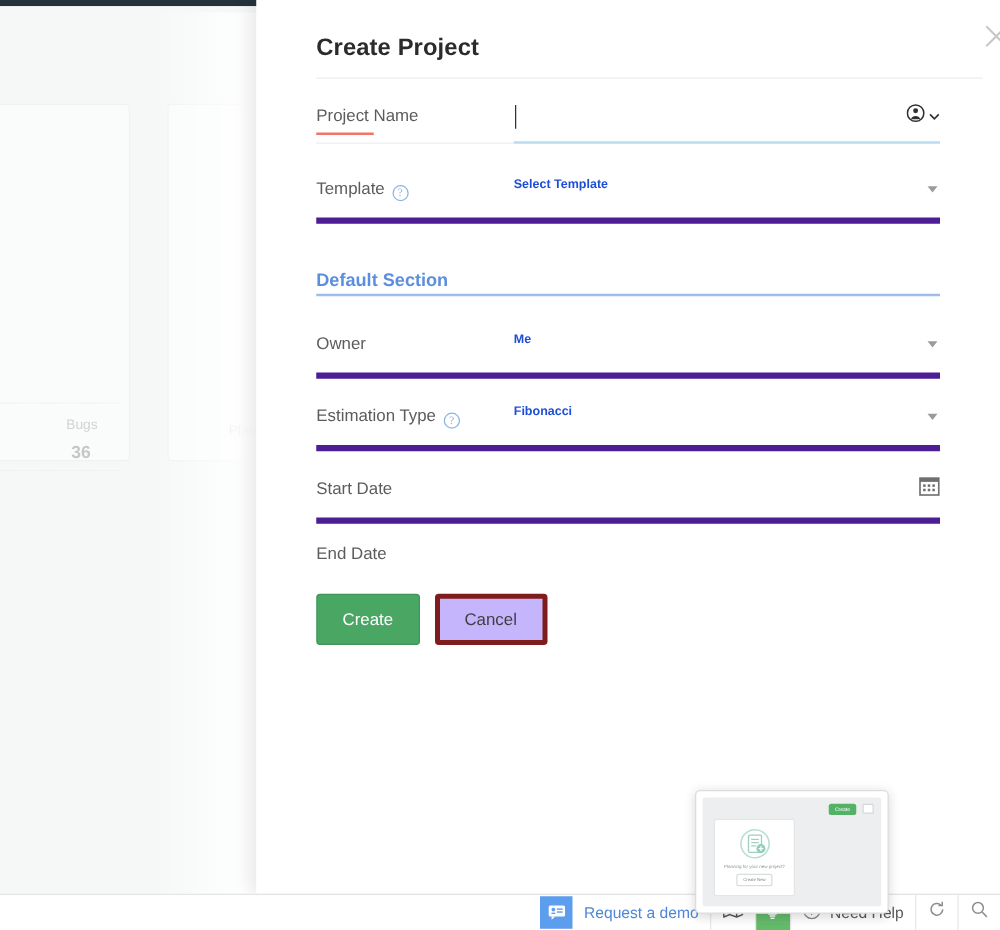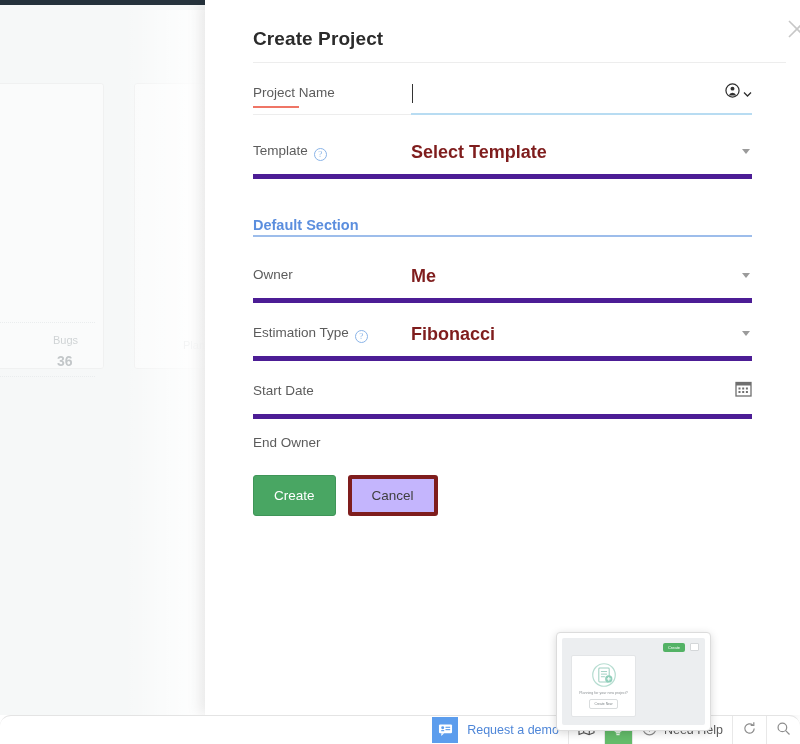--- a/index.html
+++ b/index.html
@@ -96,21 +96,21 @@
     display: inline-block; vertical-align: -2px; margin-left: 6px;
     width: 13px; height: 13px; border-radius: 50%;
     border: 1px solid #8ab4e8; color: #8ab4e8;
     font-size: 9px; line-height: 11px; text-align: center;
     font-family: "Liberation Serif", serif;
     cursor: pointer;
   }
 
   .fvalue {
     position: absolute; left: 158px; top: 21px;
-    font-size: 18px; font-weight: bold; color: #7f1d1d; white-space: nowrap;
+    font-size: 10px; font-weight: bold; color: #1d4ed8; white-space: nowrap;
   }
   .caret {
     position: absolute; right: 2px; top: 28px;
     width: 0; height: 0;
     border-left: 4.5px solid transparent;
     border-right: 4.5px solid transparent;
     border-top: 5px solid #9b9b9b;
     cursor: pointer;
   }
 
@@ -167,21 +167,21 @@
   .btn-cancel {
     background: #c4b5fd; color: #3f3f3f; border: 4px solid #7f1d1d;
     border-radius: 3px; font-size: 13.5px; font-family: "Liberation Sans", sans-serif;
     padding: 9px 20px; cursor: pointer;
   }
 
   
   .bottombar {
     position: absolute; left: 0; bottom: 0; width: 800px; height: 29px;
     background: #fff; border-top: 1px solid #e4e4e4;
-    display: flex; align-items: stretch; justify-content: flex-end; border-radius: 11px;
+    display: flex; align-items: stretch; justify-content: flex-end;
   }
   .bb-item {
     display: flex; align-items: center; gap: 7px;
     padding: 0 9px; border-left: 1px solid #e8e8e8;
     font-size: 12.5px; color: #5a5a5a; cursor: pointer;
   }
   .bb-demo-icon {
     width: 26px; height: 26px; background: #5c9ded;
     display: flex; align-items: center; justify-content: center;
   }
@@ -333,21 +333,21 @@
             <rect x="7.2" y="7.5" width="2" height="2" fill="#6f6f6f"></rect>
             <rect x="10.9" y="7.5" width="2" height="2" fill="#6f6f6f"></rect>
             <rect x="3.5" y="11" width="2" height="2" fill="#6f6f6f"></rect>
             <rect x="7.2" y="11" width="2" height="2" fill="#6f6f6f"></rect>
             <rect x="10.9" y="11" width="2" height="2" fill="#6f6f6f"></rect>
           </svg>
         </div>
       </div>
 
       <div class="frow noline" style="height:44px">
-        <div class="flabel" style="top:16px">End Owner</div>
+        <div class="flabel" style="top:16px">End Date</div>
         <div class="fvalue" style="top:16px"></div>
       </div>
 
       <div class="actions">
         <button class="btn-create">Create</button>
         <button class="btn-cancel">Cancel</button>
       </div>
 
     </div>
   </div>

